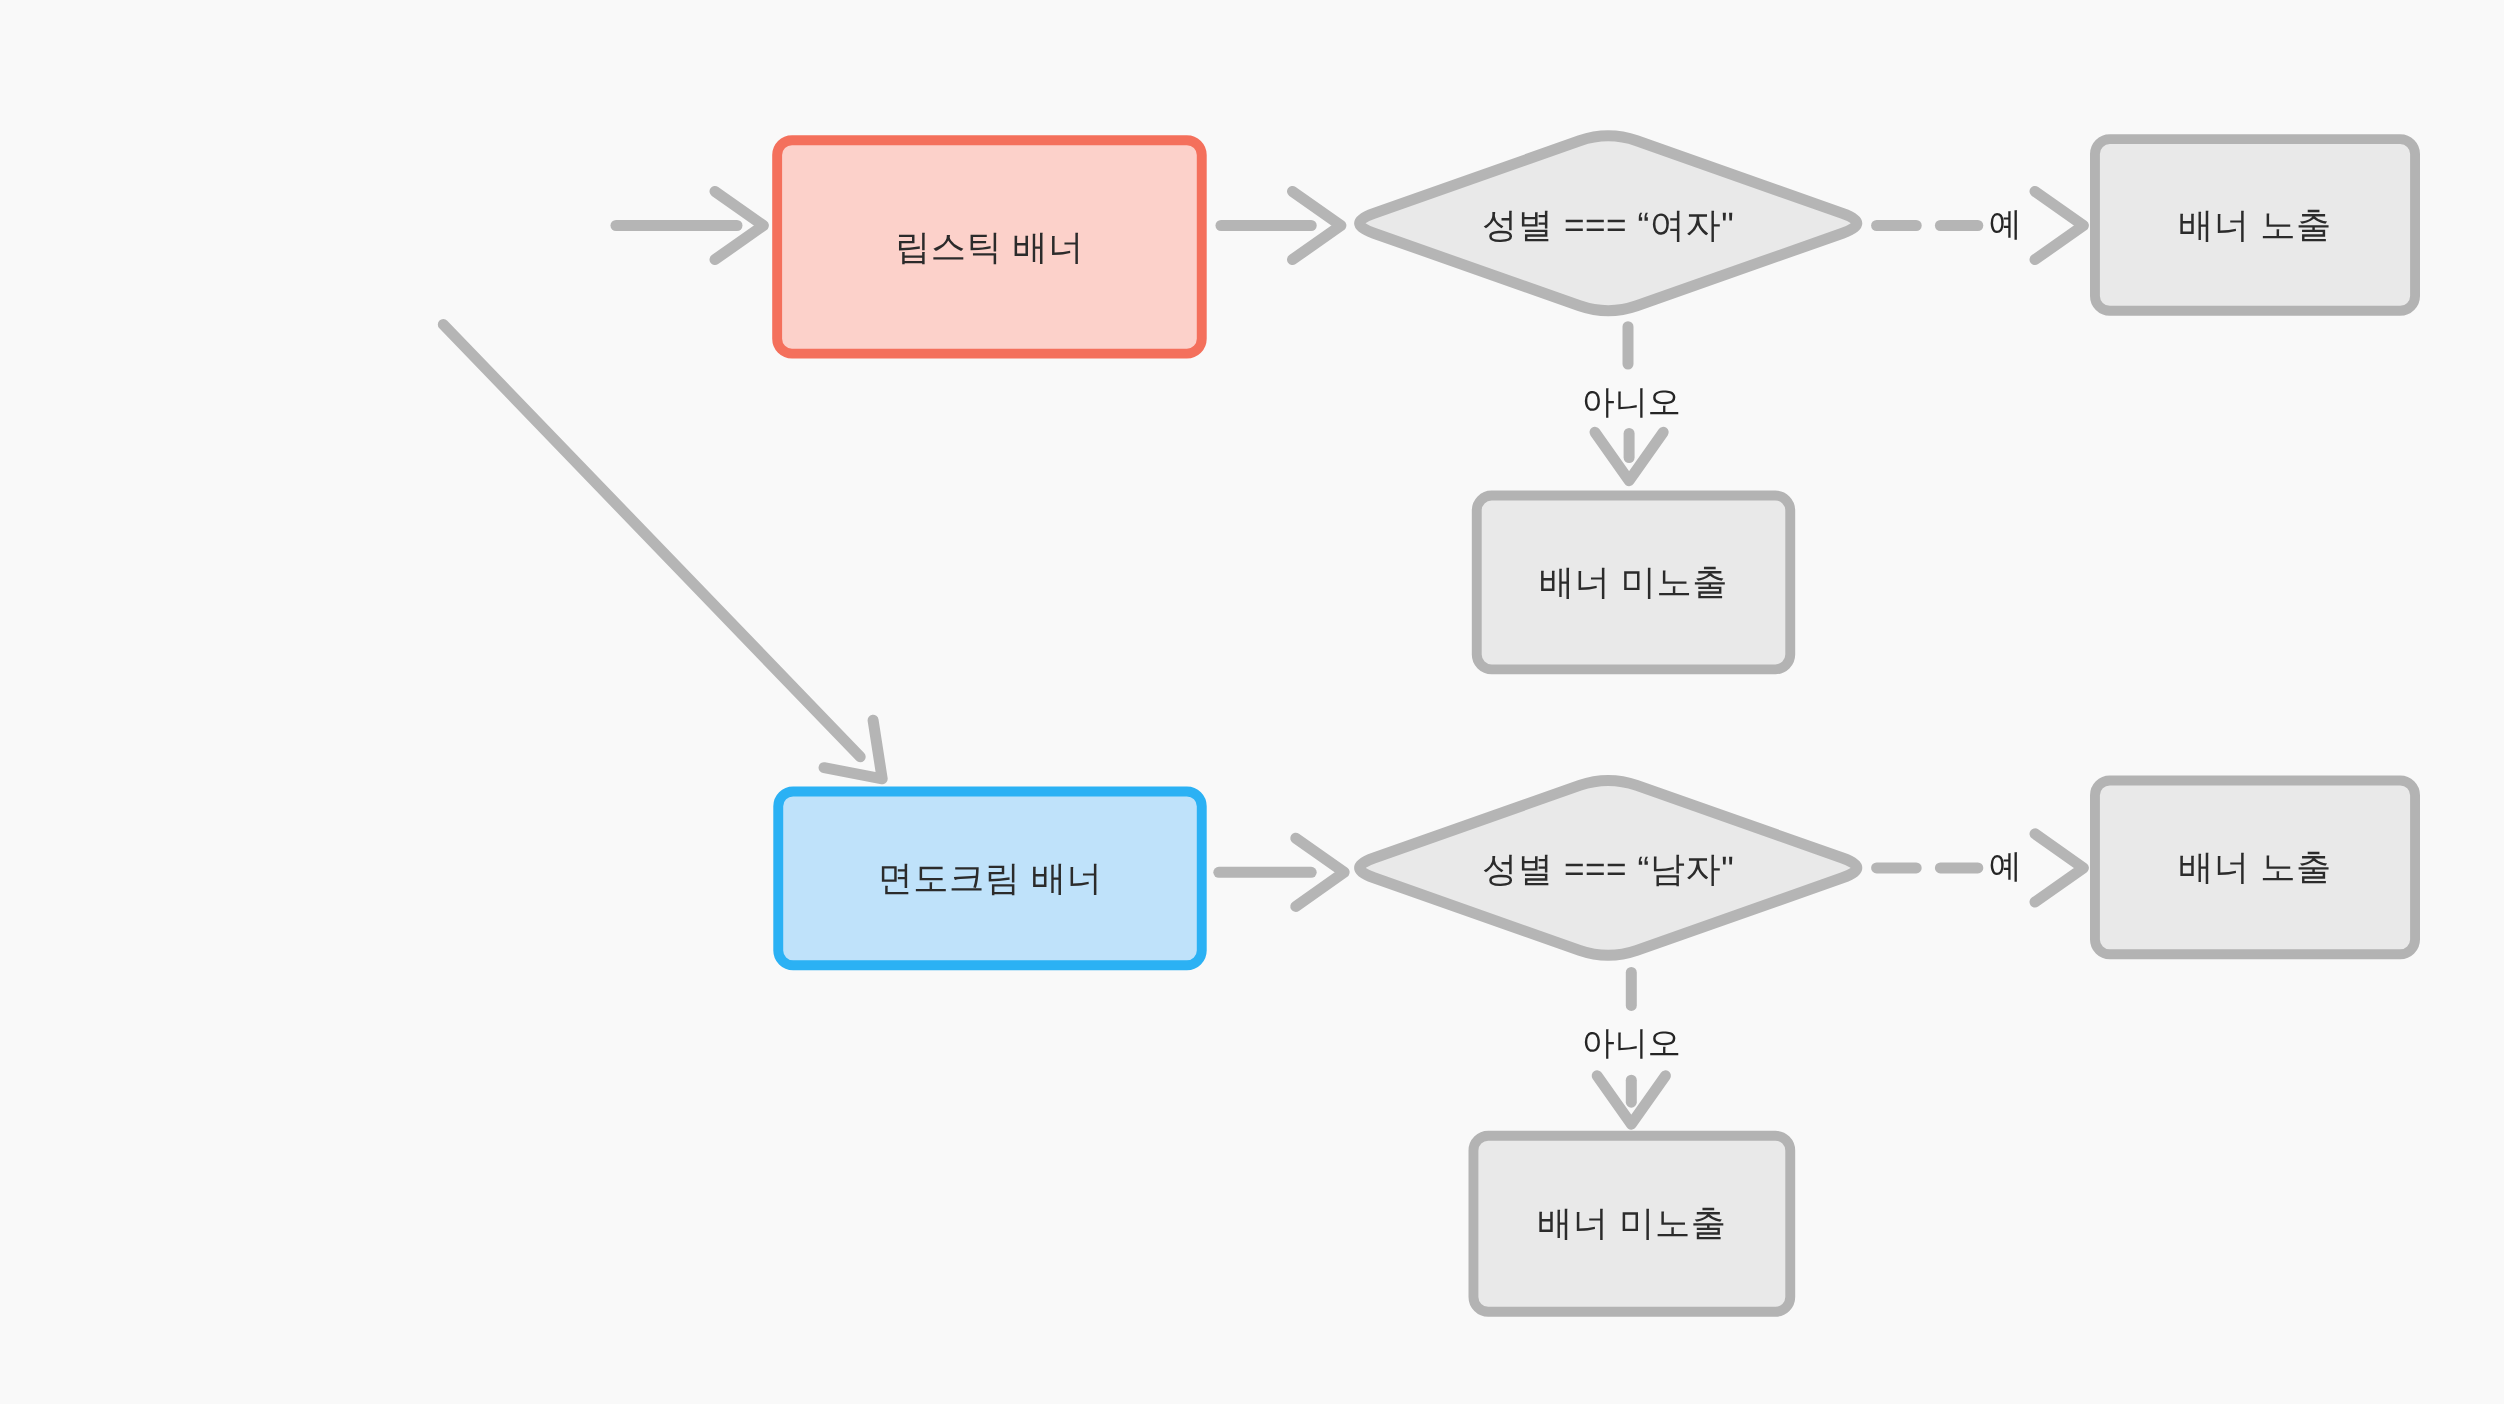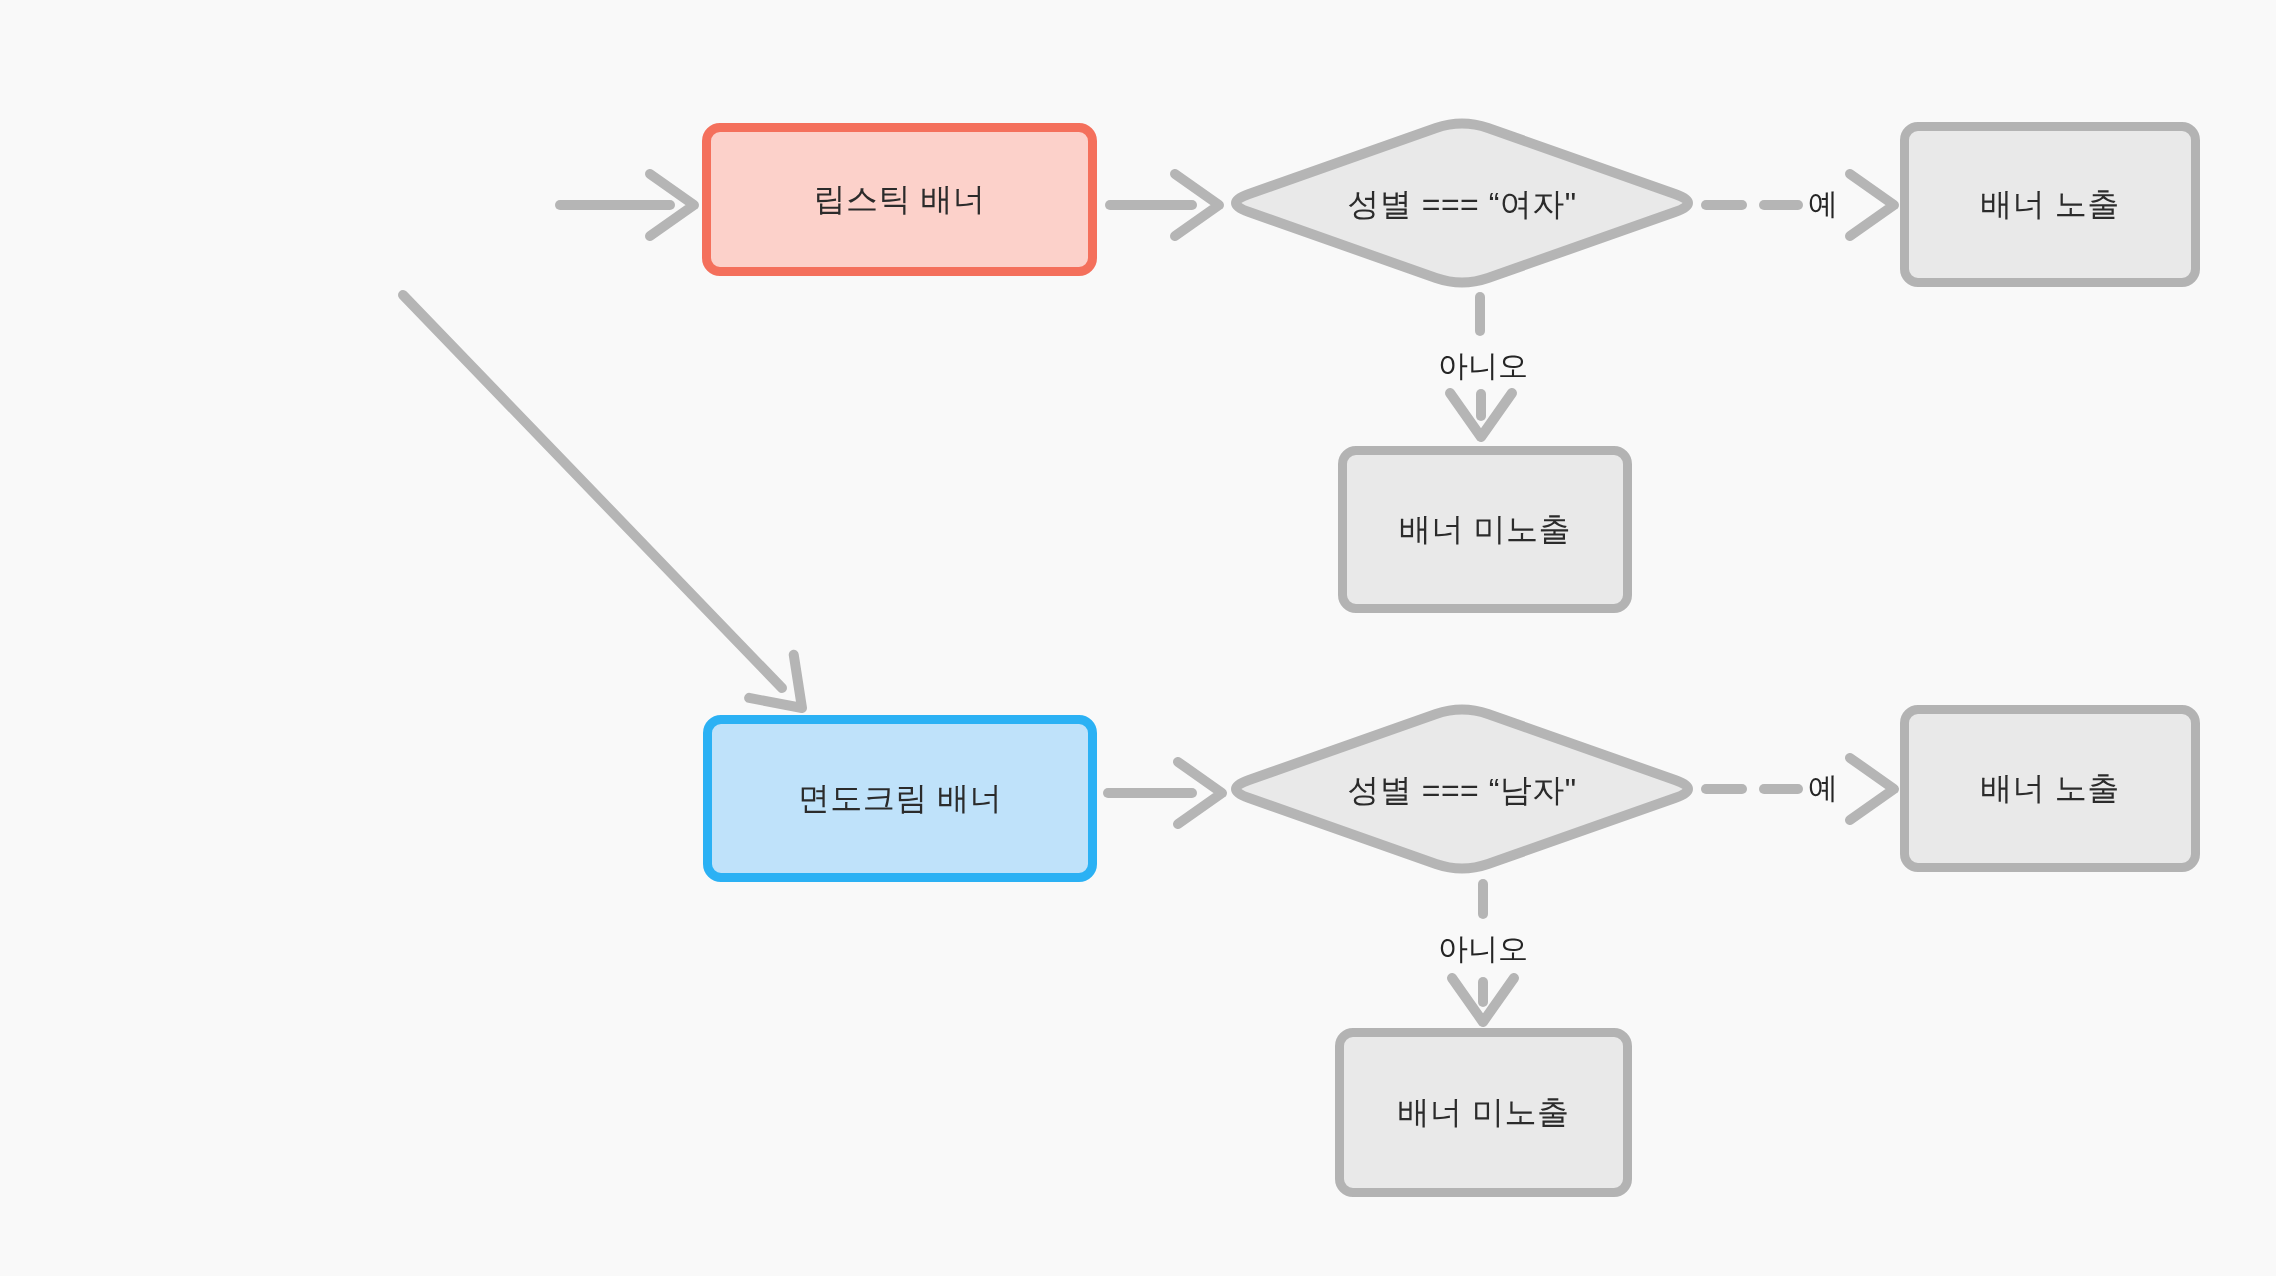--- a/index.html
+++ b/index.html
@@ -95,21 +95,21 @@
       <path d="M-44 -31 L0 0 L-44 31" transform="translate(1483,1022) rotate(90)"></path>
     </g>
 
     <g fill="#e9e9e9" stroke="#b5b5b5" stroke-width="10" stroke-linejoin="round">
       <path d="M1249 194 L1436 128 Q1462 119 1488 128 L1675 194 Q1701 203 1675 212 L1488 278 Q1462 287 1436 278 L1249 212 Q1223 203 1249 194 Z"></path>
       <path d="M1249 780 L1436 714 Q1462 705 1488 714 L1675 780 Q1701 789 1675 798 L1488 864 Q1462 873 1436 864 L1249 798 Q1223 789 1249 780 Z"></path>
     </g>
   </svg>
 
 
-  <div class="node red" style="left:702px;top:123px;width:395px;height:153px;">
+  <div class="node red" style="left:702px;top:123px;width:395px;height:203px;">
     <span>립스틱 배너</span>
   </div>
 
   <div class="node gray" style="left:1900px;top:122px;width:300px;height:165px;">
     <span>배너 노출</span>
   </div>
 
   <div class="node gray" style="left:1338px;top:446px;width:294px;height:167px;">
     <span>배너 미노출</span>
   </div>

